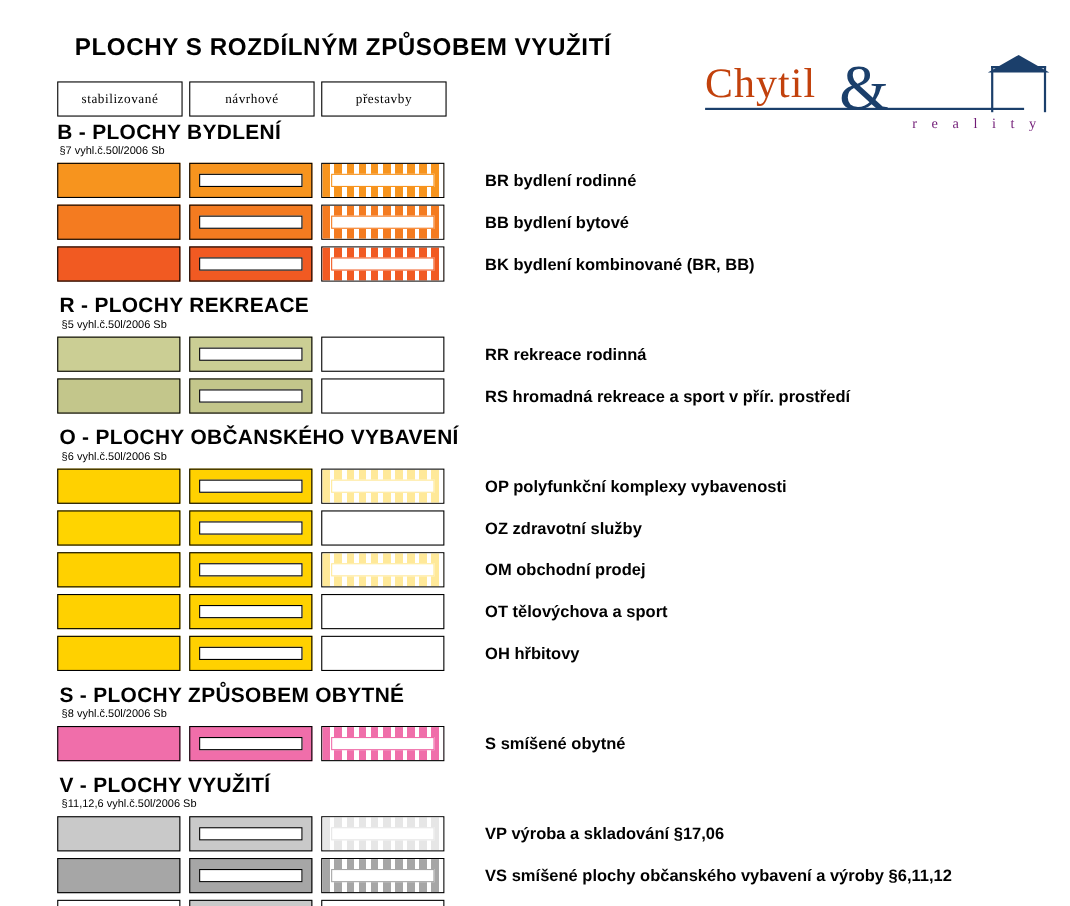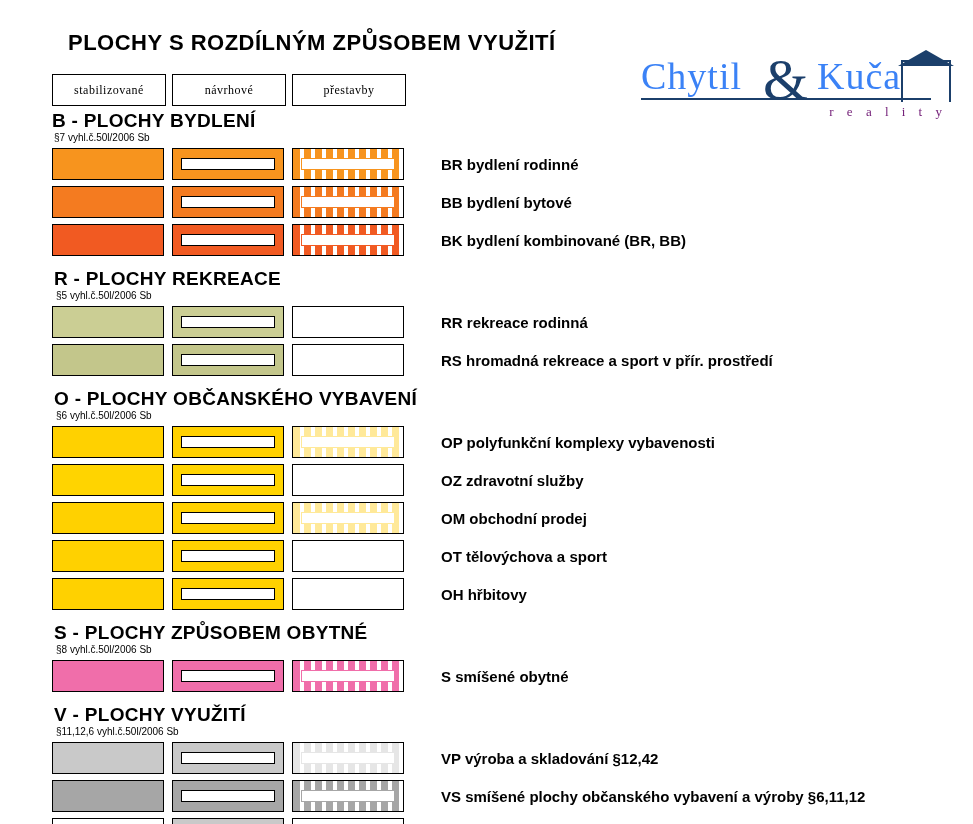--- a/index.html
+++ b/index.html
@@ -31,21 +31,21 @@
   #logo {
     position: absolute;
     right: 22px;
     top: 42px;
     width: 310px;
     height: 85px;
   }
   #logo .logo-text {
     font-family: "Liberation Serif", serif;
     font-size: 38px;
-    color: #3b82f6;
+    color: #c2410c;
     letter-spacing: 1px;
     position: absolute;
     top: 12px;
     left: 0px;
     white-space: nowrap;
   }
   #logo .amp {
     font-family: "Liberation Serif", serif;
     font-size: 58px;
     color: #1b3f6b;
@@ -153,21 +153,20 @@
   }
 </style>
 </head>
 <body>
 
 <div id="page-title">PLOCHY S ROZDÍLNÝM ZPŮSOBEM VYUŽITÍ</div>
 
 <div id="logo">
   <span class="logo-text">Chytil</span>
   <span class="amp">&amp;</span>
-  <span class="logo-text" style="left:176px;">Kuča</span>
   <span class="roofline"></span>
   <span class="house"></span>
   <span class="logo-sub">r e a l i t y</span>
 </div>
 
 <div id="legend-root">
     <div class="colhead" style="left: 52px; top: 74px; width: 112px;">stabilizované</div>
     <div class="colhead" style="left: 172px; top: 74px; width: 112px;">návrhové</div>
     <div class="colhead" style="left: 292px; top: 74px; width: 112px;">přestavby</div>
     <div class="section-head" style="left: 52px; top: 110px;">B - PLOCHY BYDLENÍ</div>
@@ -265,21 +264,21 @@
     <div class="section-head" style="left: 54px; top: 704px;">V - PLOCHY VYUŽITÍ</div>
     <div class="section-sub" style="left: 56px; top: 726px;">§11,12,6  vyhl.č.50l/2006  Sb</div>
     <div class="sw" style="left: 52px; top: 742px; background: rgb(201, 201, 201);"></div>
     <div class="sw" style="left: 172px; top: 742px; background: rgb(201, 201, 201);">
       <div class="inner-line"></div>
     </div>
     <div class="sw" style="left: 292px; top: 742px; background: rgb(255, 255, 255);">
       <div class="hatch" style="background: repeating-linear-gradient(90deg, rgb(230, 230, 230) 0px, rgb(230, 230, 230) 7px, rgb(255, 255, 255) 7px, rgb(255, 255, 255) 11px);"></div>
       <div class="inner-line" style="border: 1px solid rgb(230, 230, 230);"></div>
     </div>
-    <div class="legend-label" style="top: 750px; left: 441px;">VP výroba a skladování §12,42</div>
+    <div class="legend-label" style="top: 750px; left: 441px;">VP výroba a skladování §17,06</div>
     <div class="sw" style="left: 52px; top: 780px; background: rgb(166, 166, 166);"></div>
     <div class="sw" style="left: 172px; top: 780px; background: rgb(166, 166, 166);">
       <div class="inner-line"></div>
     </div>
     <div class="sw" style="left: 292px; top: 780px; background: rgb(255, 255, 255);">
       <div class="hatch" style="background: repeating-linear-gradient(90deg, rgb(166, 166, 166) 0px, rgb(166, 166, 166) 7px, rgb(255, 255, 255) 7px, rgb(255, 255, 255) 11px);"></div>
       <div class="inner-line" style="border: 1px solid rgb(166, 166, 166);"></div>
     </div>
     <div class="legend-label" style="top: 788px; left: 441px;">VS smíšené plochy občanského vybavení a výroby §6,11,12</div>
     <div class="sw" style="left: 52px; top: 818px; background: rgb(255, 255, 255);"></div>

